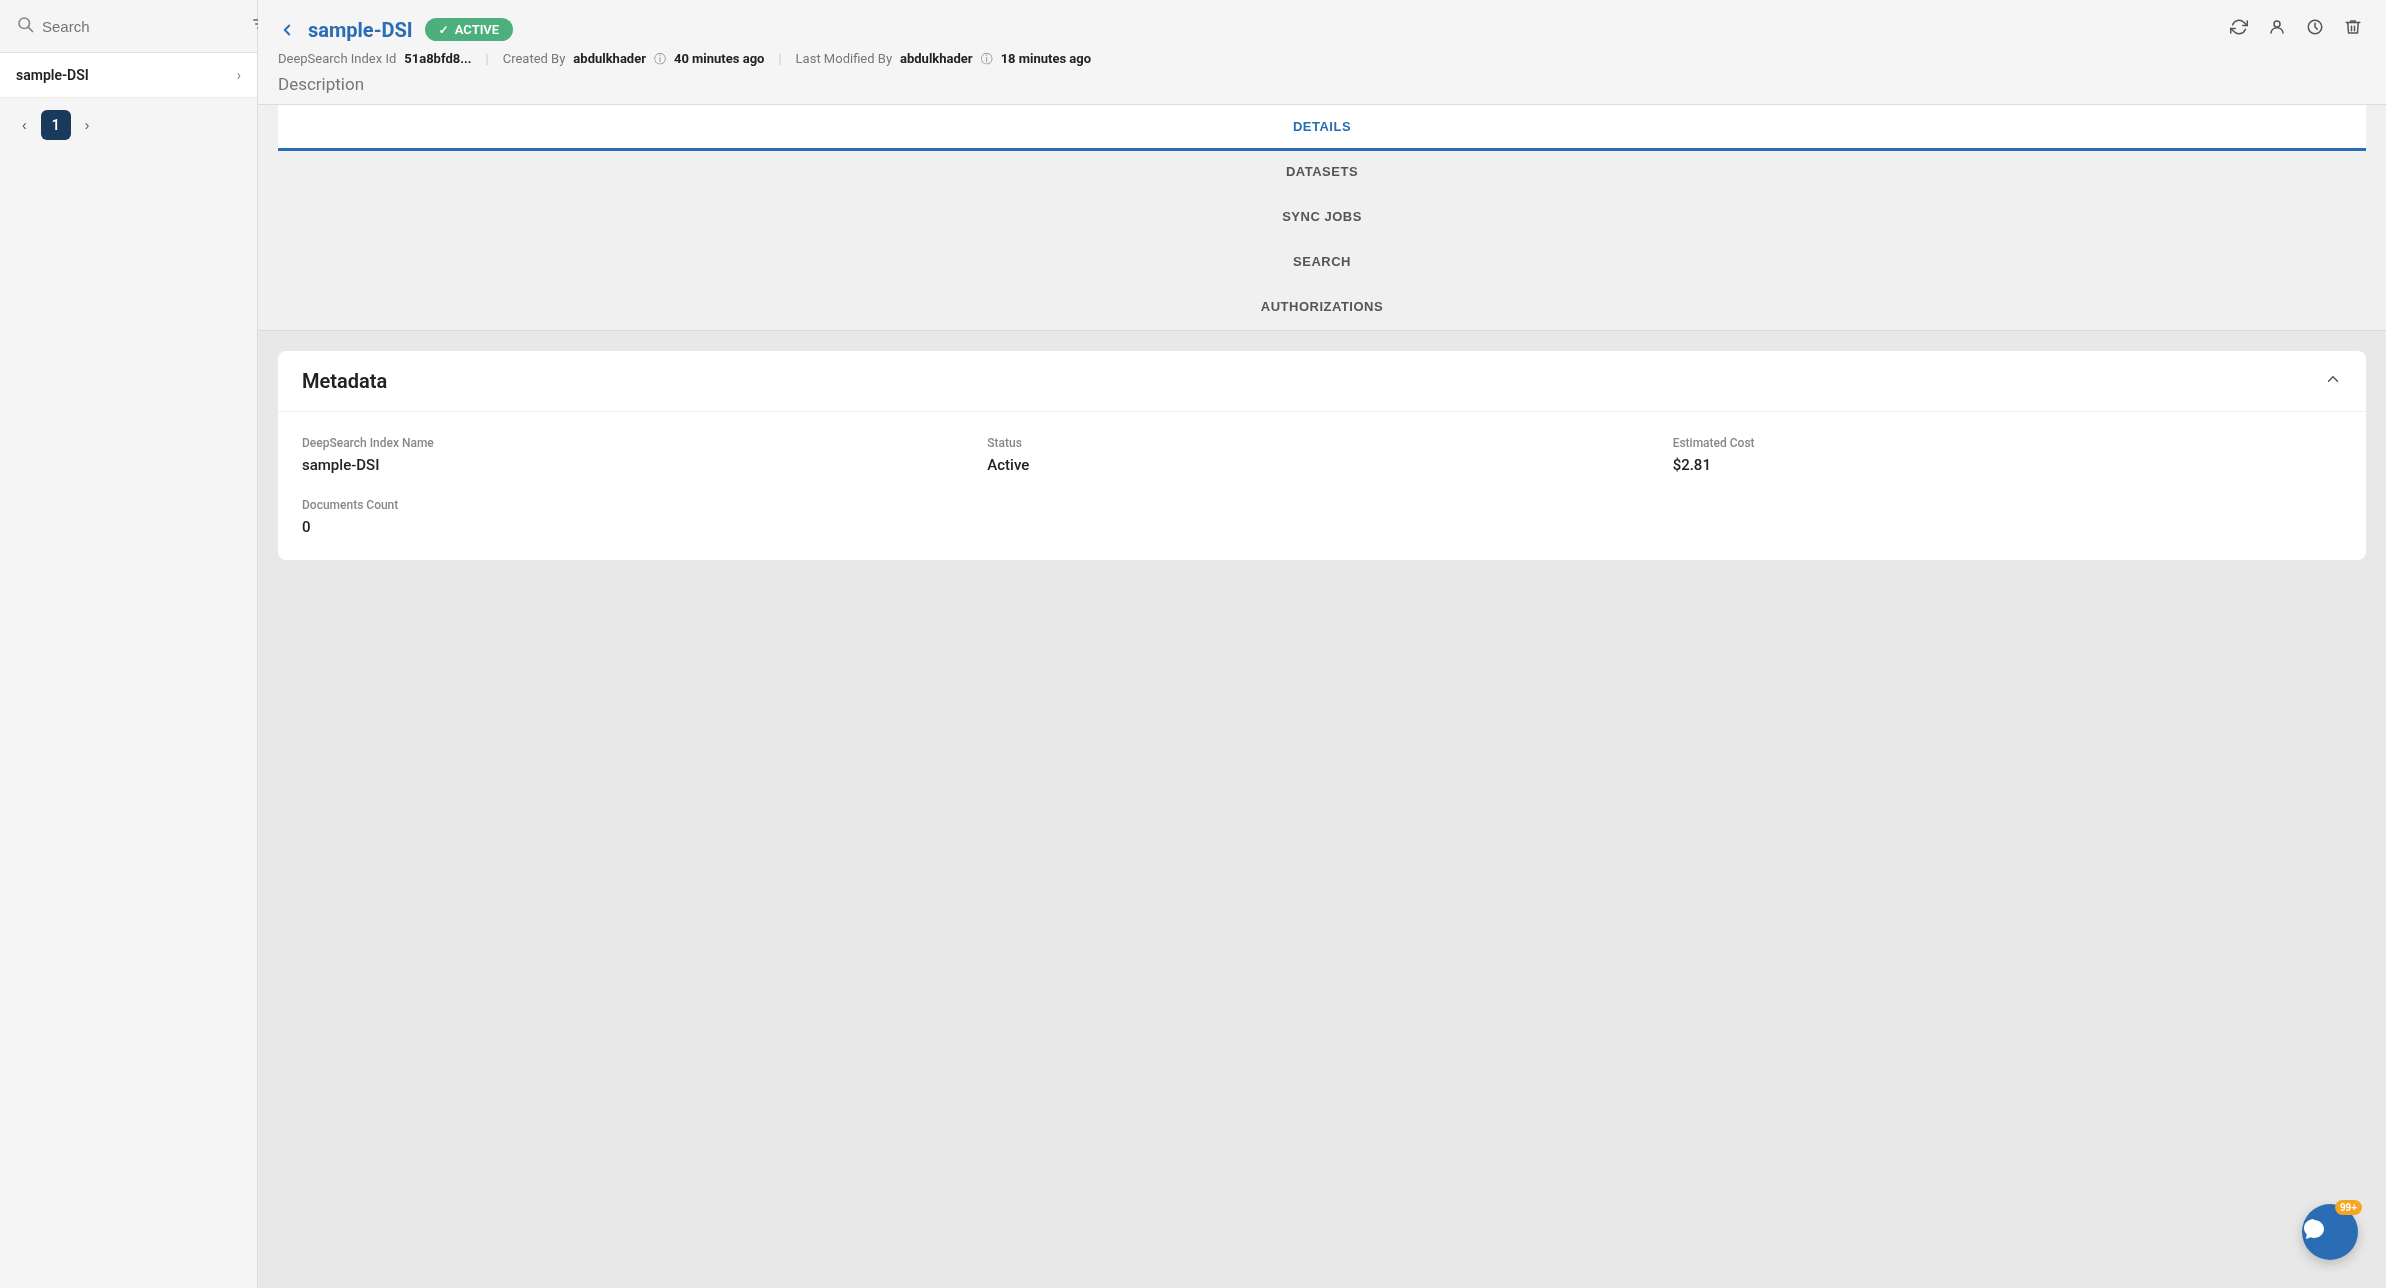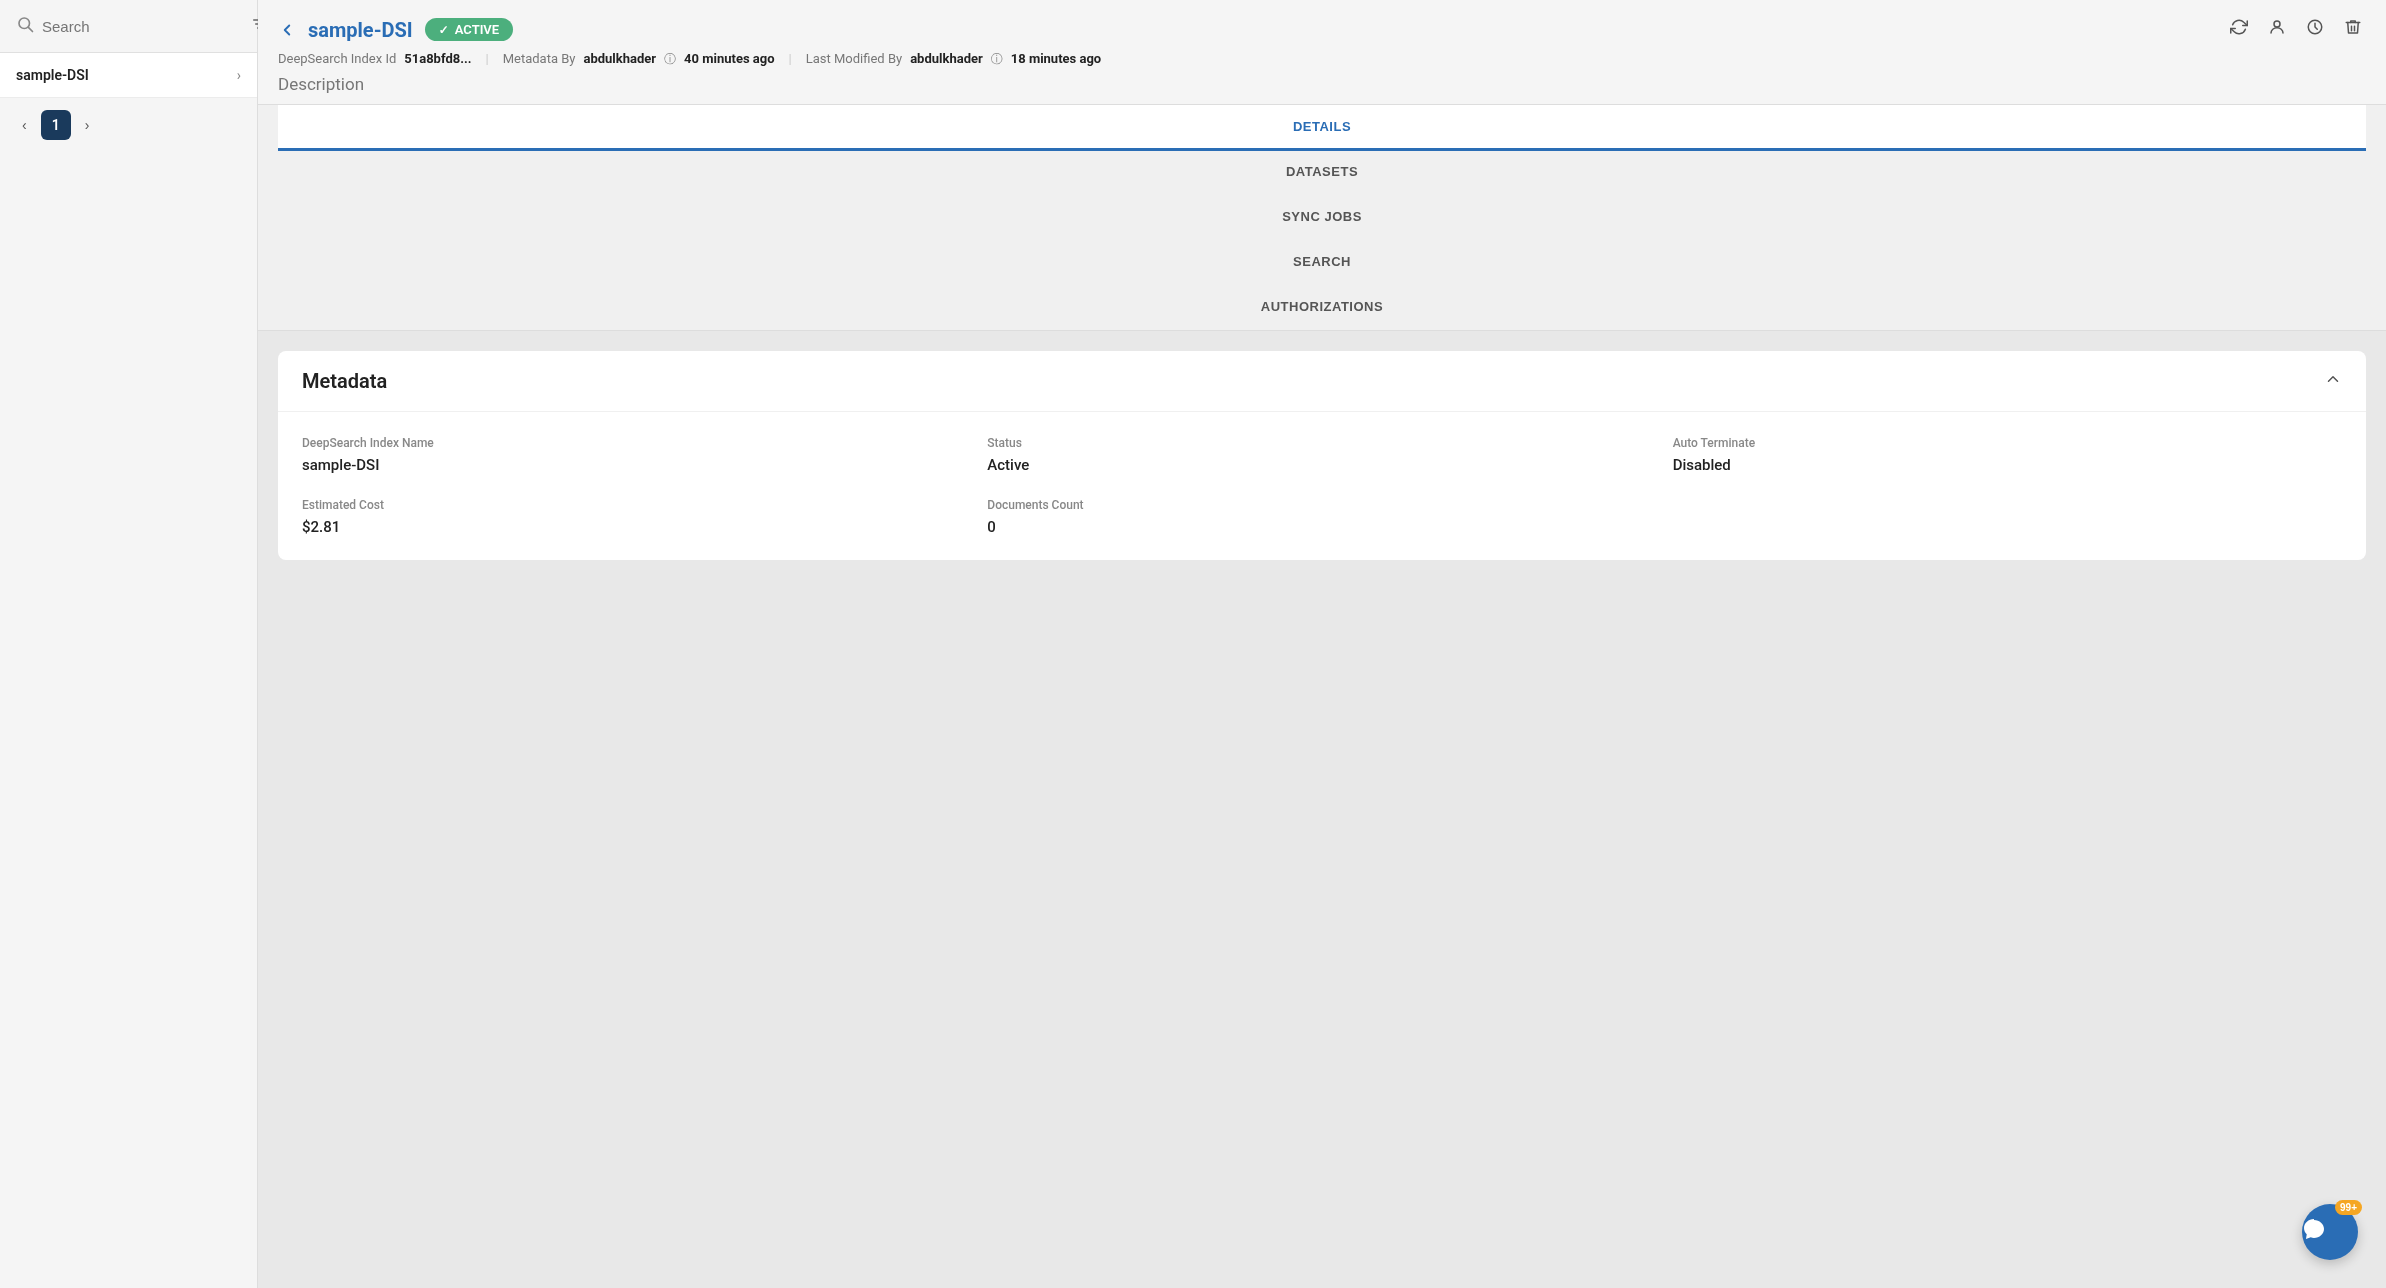--- a/index.html
+++ b/index.html
@@ -386,21 +386,21 @@
             <path d="M10 11v6M14 11v6"></path>
             <path d="M9 6V4h6v2"></path>
           </svg>
         </button>
       </div>
     </div>
     <div class="header-meta">
       <span class="label">DeepSearch Index Id</span>
       <span class="value">51a8bfd8...</span>
       <span class="meta-separator">|</span>
-      <span class="label">Metadata By</span>
+      <span class="label">Created By</span>
       <span class="value">abdulkhader</span>
       <span class="info-icon">ⓘ</span>
       <span class="value">40 minutes ago</span>
       <span class="meta-separator">|</span>
       <span class="label">Last Modified By</span>
       <span class="value">abdulkhader</span>
       <span class="info-icon">ⓘ</span>
       <span class="value">18 minutes ago</span>
     </div>
     <div class="header-description">Description</div>
@@ -428,24 +428,20 @@
         <div class="metadata-grid">
           <div class="meta-field">
             <div class="meta-field-label">DeepSearch Index Name</div>
             <div class="meta-field-value">sample-DSI</div>
           </div>
           <div class="meta-field">
             <div class="meta-field-label">Status</div>
             <div class="meta-field-value">Active</div>
           </div>
           <div class="meta-field">
-            <div class="meta-field-label">Auto Terminate</div>
-            <div class="meta-field-value">Disabled</div>
-          </div>
-          <div class="meta-field">
             <div class="meta-field-label">Estimated Cost</div>
             <div class="meta-field-value">$2.81</div>
           </div>
           <div class="meta-field">
             <div class="meta-field-label">Documents Count</div>
             <div class="meta-field-value">0</div>
           </div>
         </div>
       </div>
     </div>

